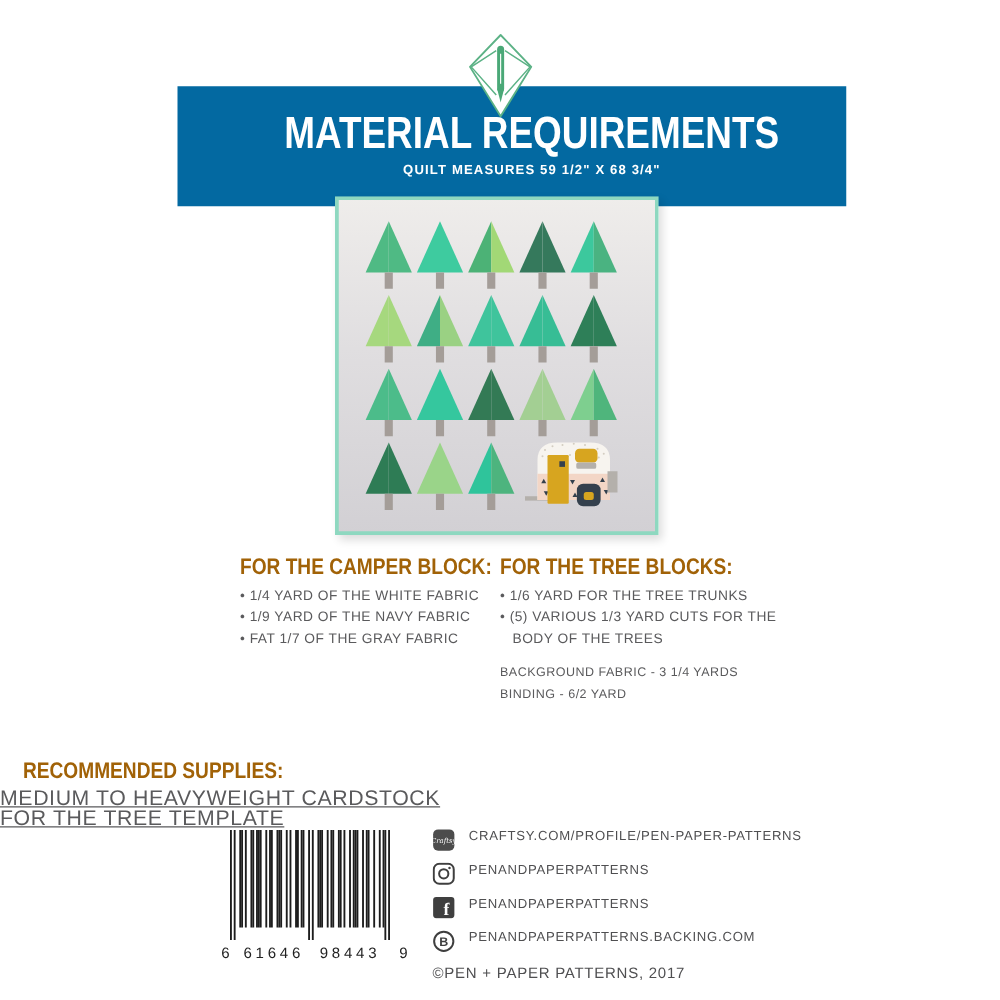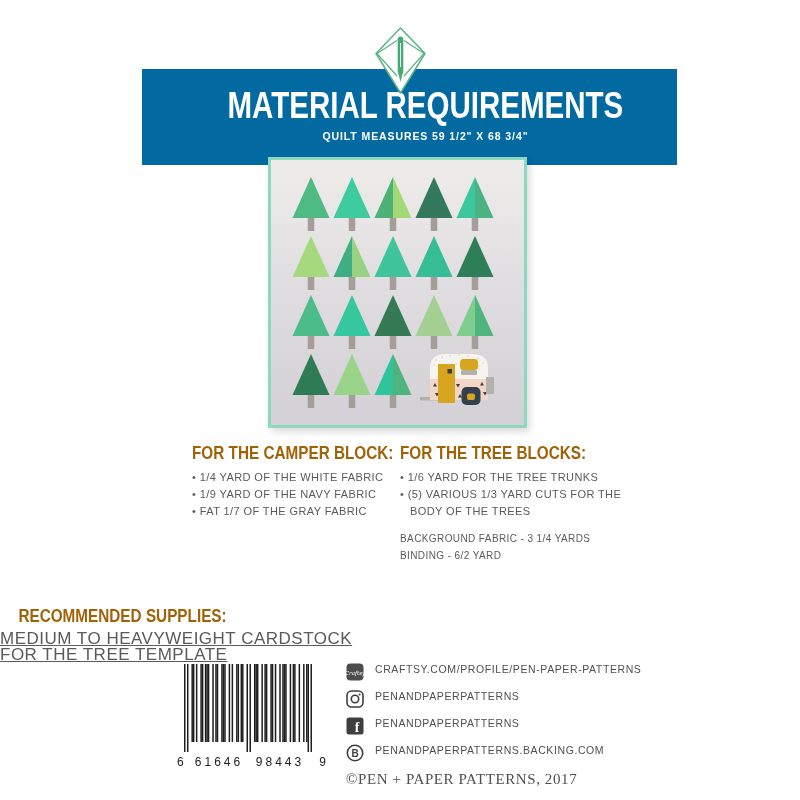--- a/index.html
+++ b/index.html
@@ -35,21 +35,21 @@
   .supplies .sec-head{margin-bottom:4px;}
   .supplies .sec-head .cond{transform-origin:center;}
   .supplies-line{font-size:17px;letter-spacing:.5px;line-height:16px;text-decoration:underline;}
 
   
   .barcode{position:absolute;left:176px;top:662px;width:152px;height:110px;}
   .social{position:absolute;left:346px;top:663px;width:300px;}
   .social-row{display:flex;align-items:flex-start;margin-bottom:9px;height:18px;}
   .social-icon{width:18px;height:18px;flex:0 0 18px;margin-right:11px;}
   .social-label{font-size:10.5px;letter-spacing:.6px;color:#4f4f51;white-space:nowrap;}
-  .copyright{margin-top:6px;font-size:15px;letter-spacing:.6px;color:#4f4f51;font-family:Liberation Serif, serif;}
+  .copyright{margin-top:6px;font-size:12px;letter-spacing:.6px;color:#4f4f51;}
 </style>
 </head>
 <body>
 
 <div class="page">
 
   <svg class="logo" viewBox="0 0 57 67">
     <polygon points="28.5,1 53,26.5 28.5,66 4,26.5" fill="#ffffff" stroke="#5cb286" stroke-width="1.5" stroke-linejoin="round"></polygon>
     <path d="M5,26.5 L25,13.5 M5,26.5 L25,49 M52,26.5 L32,13.5 M52,26.5 L32,49" stroke="#5cb286" stroke-width="1.2" fill="none"></path>
     <rect x="25.7" y="9.5" width="5.6" height="37" rx="2.8" fill="#4aa877"></rect>

